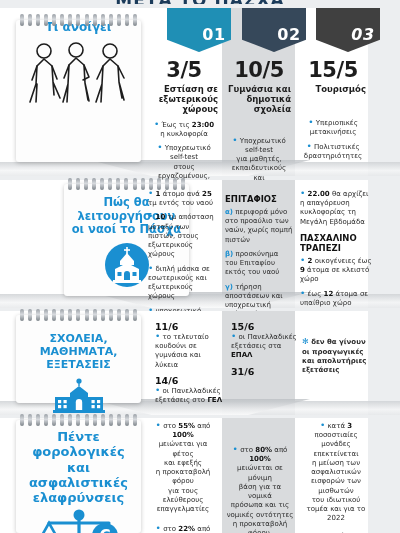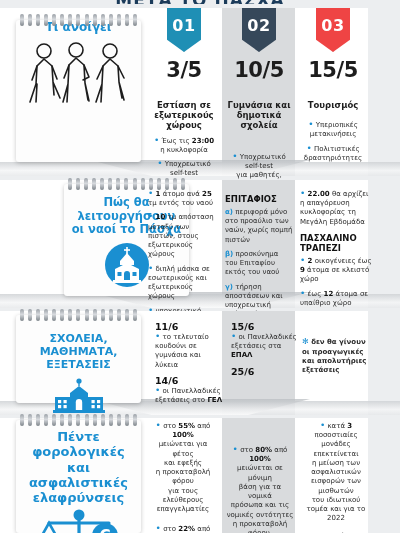--- a/index.html
+++ b/index.html
@@ -63,34 +63,35 @@
   }
   .np-title{
     text-align:center;color:#1a8fd1;font-weight:bold;line-height:1.18;
   }
   .np-icon{width:100%;display:flex;justify-content:center;}
 
   
   .ribbon{
     position:absolute;width:34px;height:44px;top:-8px;
     clip-path:polygon(0 0,100% 0,100% 72%,50% 100%,0 72%);
-    display:flex;align-items:flex-start;justify-content:center;
+    display:flex;align-items:center;justify-content:center;
     box-shadow:2px 2px 3px rgba(0,0,0,.18);
+    padding-left:30px;
   }
   .ribbon span{
     color:#fff;font-size:16px;font-weight:bold;margin-top:8px;letter-spacing:.5px;
   }
 
   .big-date{
     text-align:center;font-size:21px;font-weight:bold;color:#1d1d1d;
     letter-spacing:-.5px;line-height:1;
   }
   .sub-date{
-    text-align:center;font-size:8.5px;font-weight:bold;color:#1d1d1d;
-    line-height:1.2;margin-top:19px;
+    text-align:right;font-size:8.5px;font-weight:bold;color:#1d1d1d;
+    line-height:1.2;margin-top:3px;
   }
   .bullets{margin-top:6px;}
   .bullet{
     font-size:7px;color:#2a2a2a;line-height:1.32;text-align:center;
     margin-bottom:5px;
   }
   .bullet b{color:#111;}
   .dot{color:#1a8fd1;font-size:9px;line-height:0;}
   .gk{color:#1a8fd1;font-weight:bold;}
   .hdr{
@@ -168,26 +169,26 @@
         <span>02</span>
       </div>
       <div class="big-date" style="margin-top:44px;">10/5</div>
       <div class="sub-date">Γυμνάσια και<br>δημοτικά σχολεία</div>
       <div class="bullets" style="margin-top:22px;">
         <div class="bullet"><span class="dot">•</span> Υποχρεωτικό self-test<br>για μαθητές,<br>εκπαιδευτικούς και<br>διοικητικό προσωπικό</div>
       </div>
     </div>
 
     <div style="position:absolute;left:300px;top:8px;width:66px;">
-      <div class="ribbon" style="left:16px;background:#ef4444;">
+      <div class="ribbon" style="left:16px;background:#404040;font-style:italic;">
         <span>03</span>
       </div>
       <div class="big-date" style="margin-top:44px;">15/5</div>
       <div class="sub-date">Τουρισμός</div>
-      <div class="bullets" style="margin-top:11px;">
+      <div class="bullets" style="margin-top:25px;">
         <div class="bullet"><span class="dot">•</span> Υπεριοπικές<br>μετακινήσεις</div>
         <div class="bullet"><span class="dot">•</span> Πολιτιστικές<br>δραστηριότητες</div>
       </div>
     </div>
   </div>
 
   <div class="band" style="position:absolute;top:180px;left:0;height:128px;">
     <div class="sheet"></div>
     <div class="sheet-grey" style="left:222px;width:73px;"></div>
     <div class="sheet-grey2" style="left:368px;width:32px;"></div>
@@ -314,21 +315,21 @@
     <div class="lblock" style="position:absolute;left:155px;top:10px;width:68px;">
       <div class="date-lbl">11/6</div>
       <div class="bullet"><span class="dot">•</span> το τελευταίο κουδούνι σε γυμνάσια και λύκεια</div>
       <div class="date-lbl" style="margin-top:5px;">14/6</div>
       <div class="bullet"><span class="dot">•</span> οι Πανελλαδικές εξετάσεις στο <b>ΓΕΛ</b></div>
     </div>
 
     <div class="lblock" style="position:absolute;left:231px;top:10px;width:66px;">
       <div class="date-lbl">15/6</div>
       <div class="bullet"><span class="dot">•</span> οι Πανελλαδικές εξετάσεις στα <b>ΕΠΑΛ</b></div>
-      <div class="date-lbl" style="margin-top:5px;">25/6</div>
+      <div class="date-lbl" style="margin-top:5px;">31/6</div>
     </div>
 
     <div class="lblock" style="position:absolute;left:302px;top:26px;width:72px;">
       <div class="bullet" style="font-weight:bold;"><span class="star">✻</span> δεν θα γίνουν οι προαγωγικές και απολυτήριες εξετάσεις</div>
     </div>
   </div>
 
   <div class="band" style="position:absolute;top:418px;left:0;height:115px;">
     <div class="sheet"></div>
     <div class="sheet-grey" style="left:222px;width:73px;"></div>

